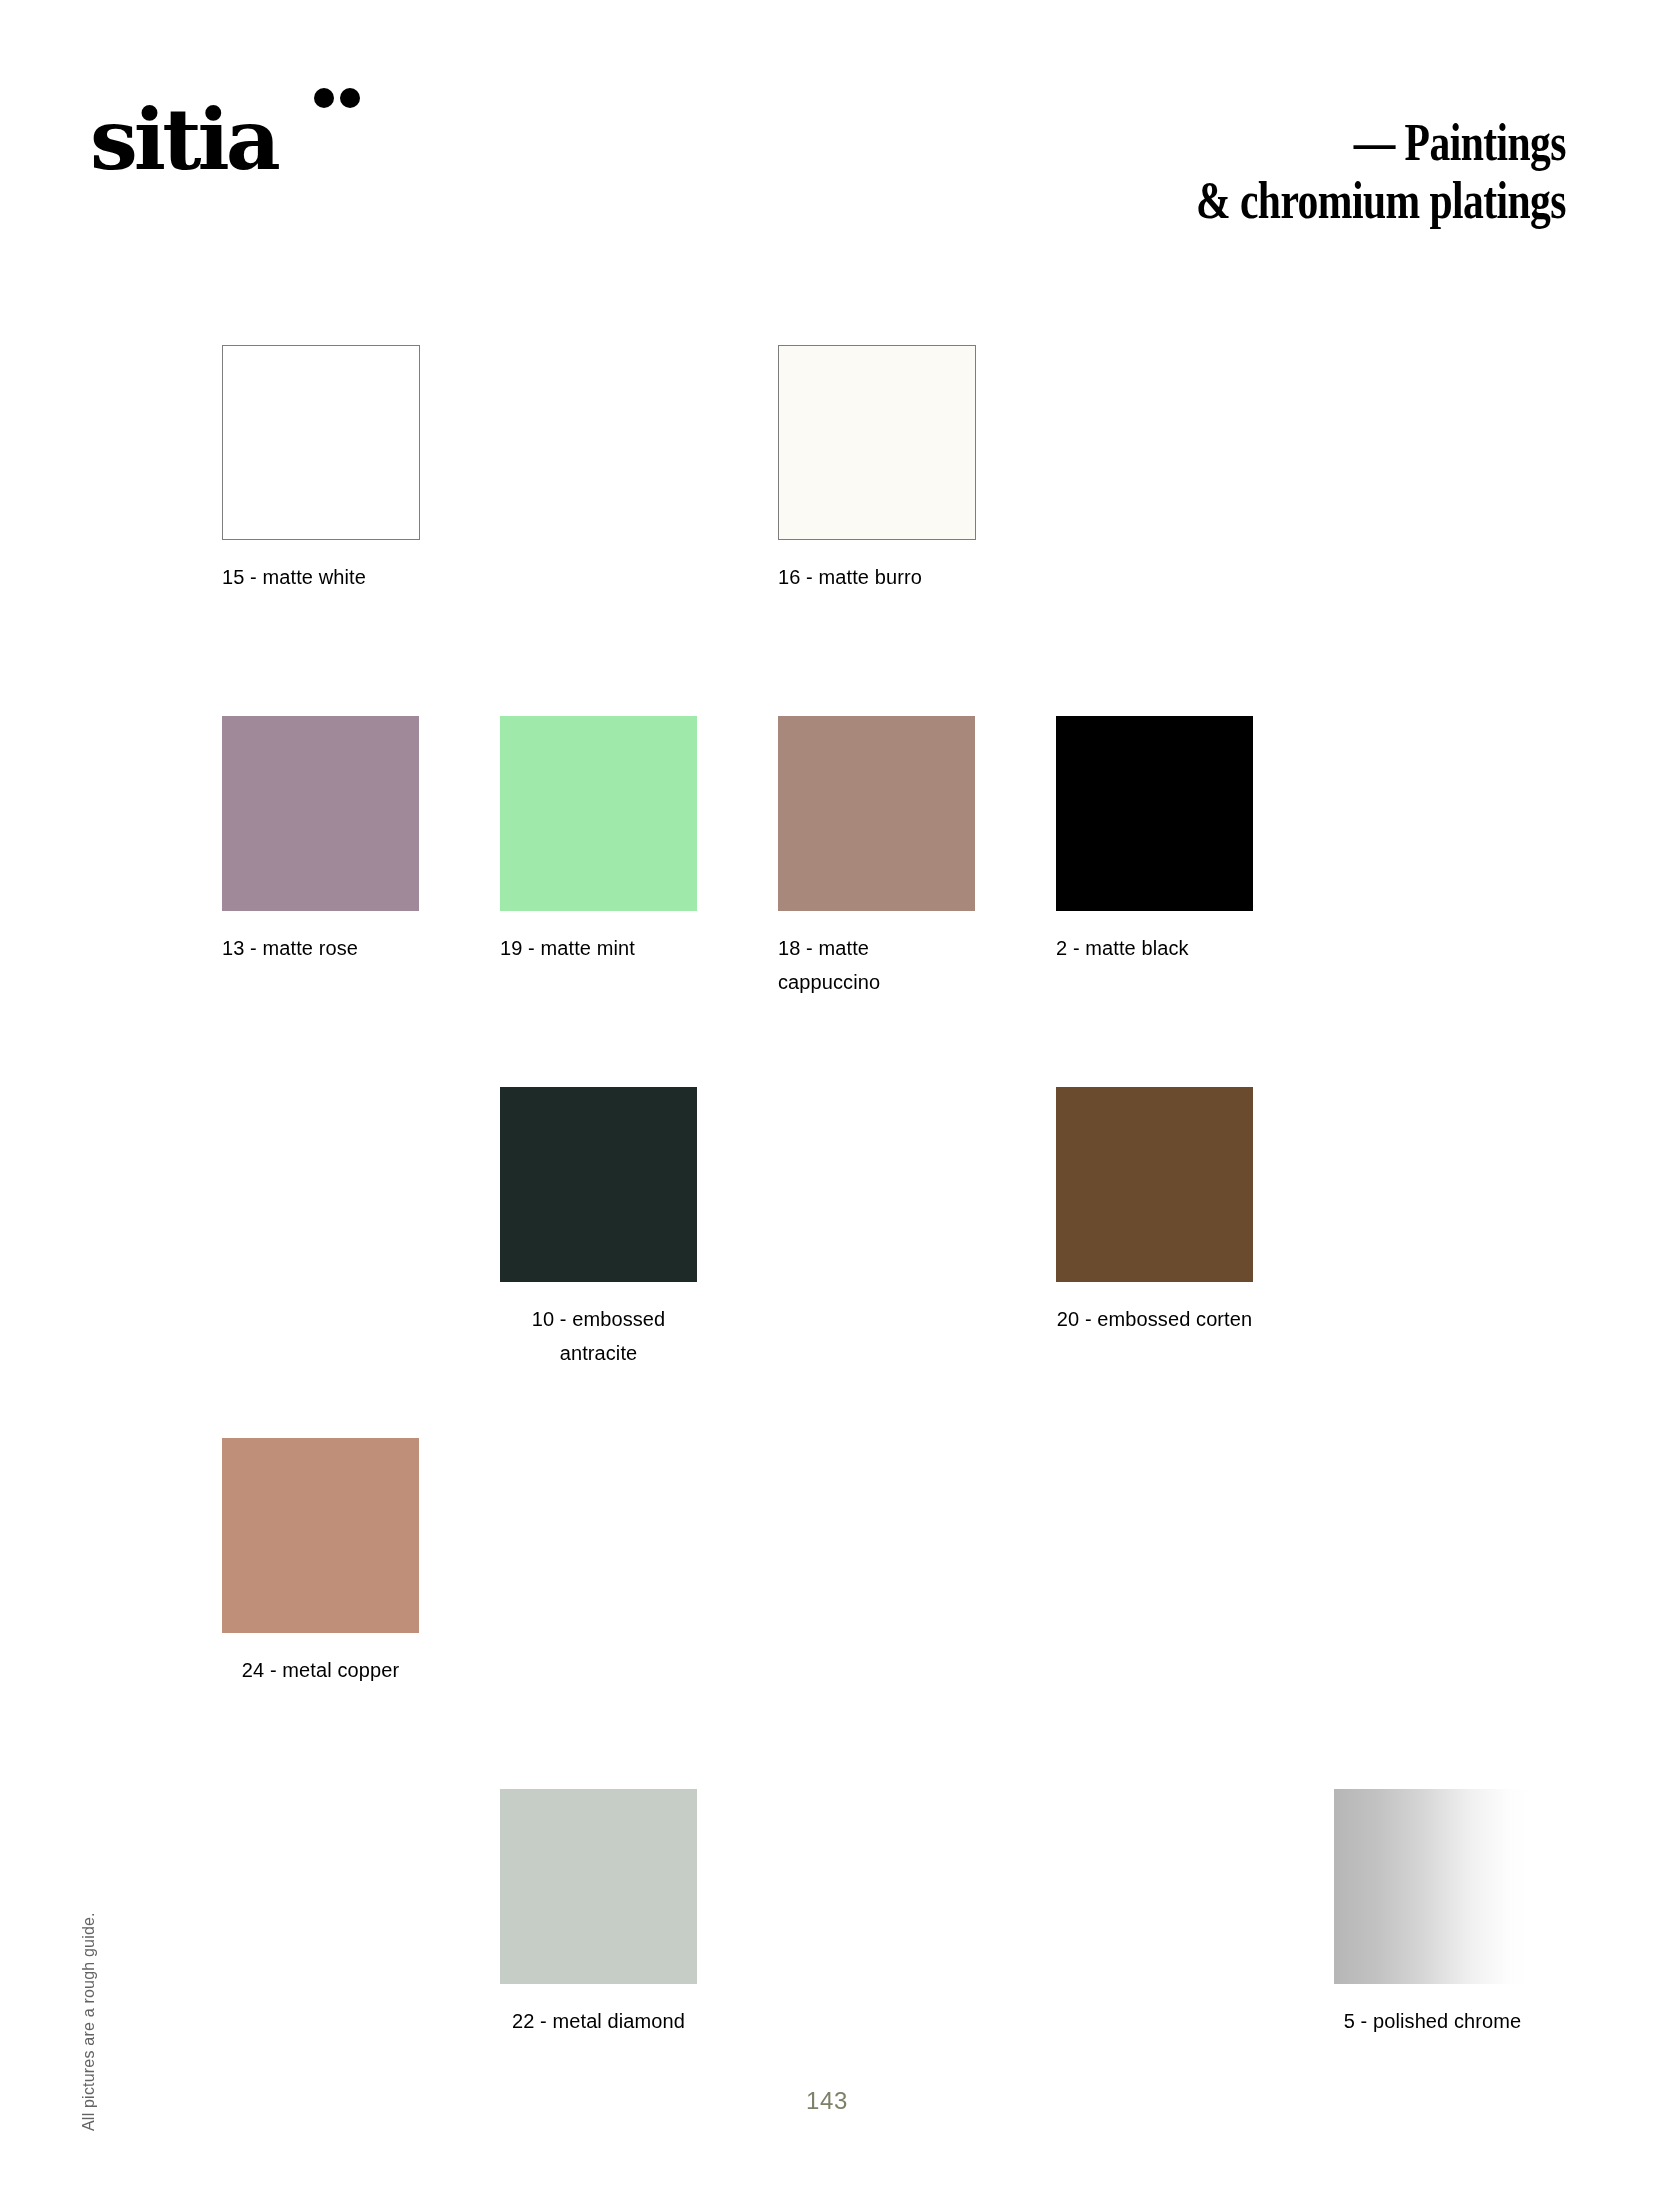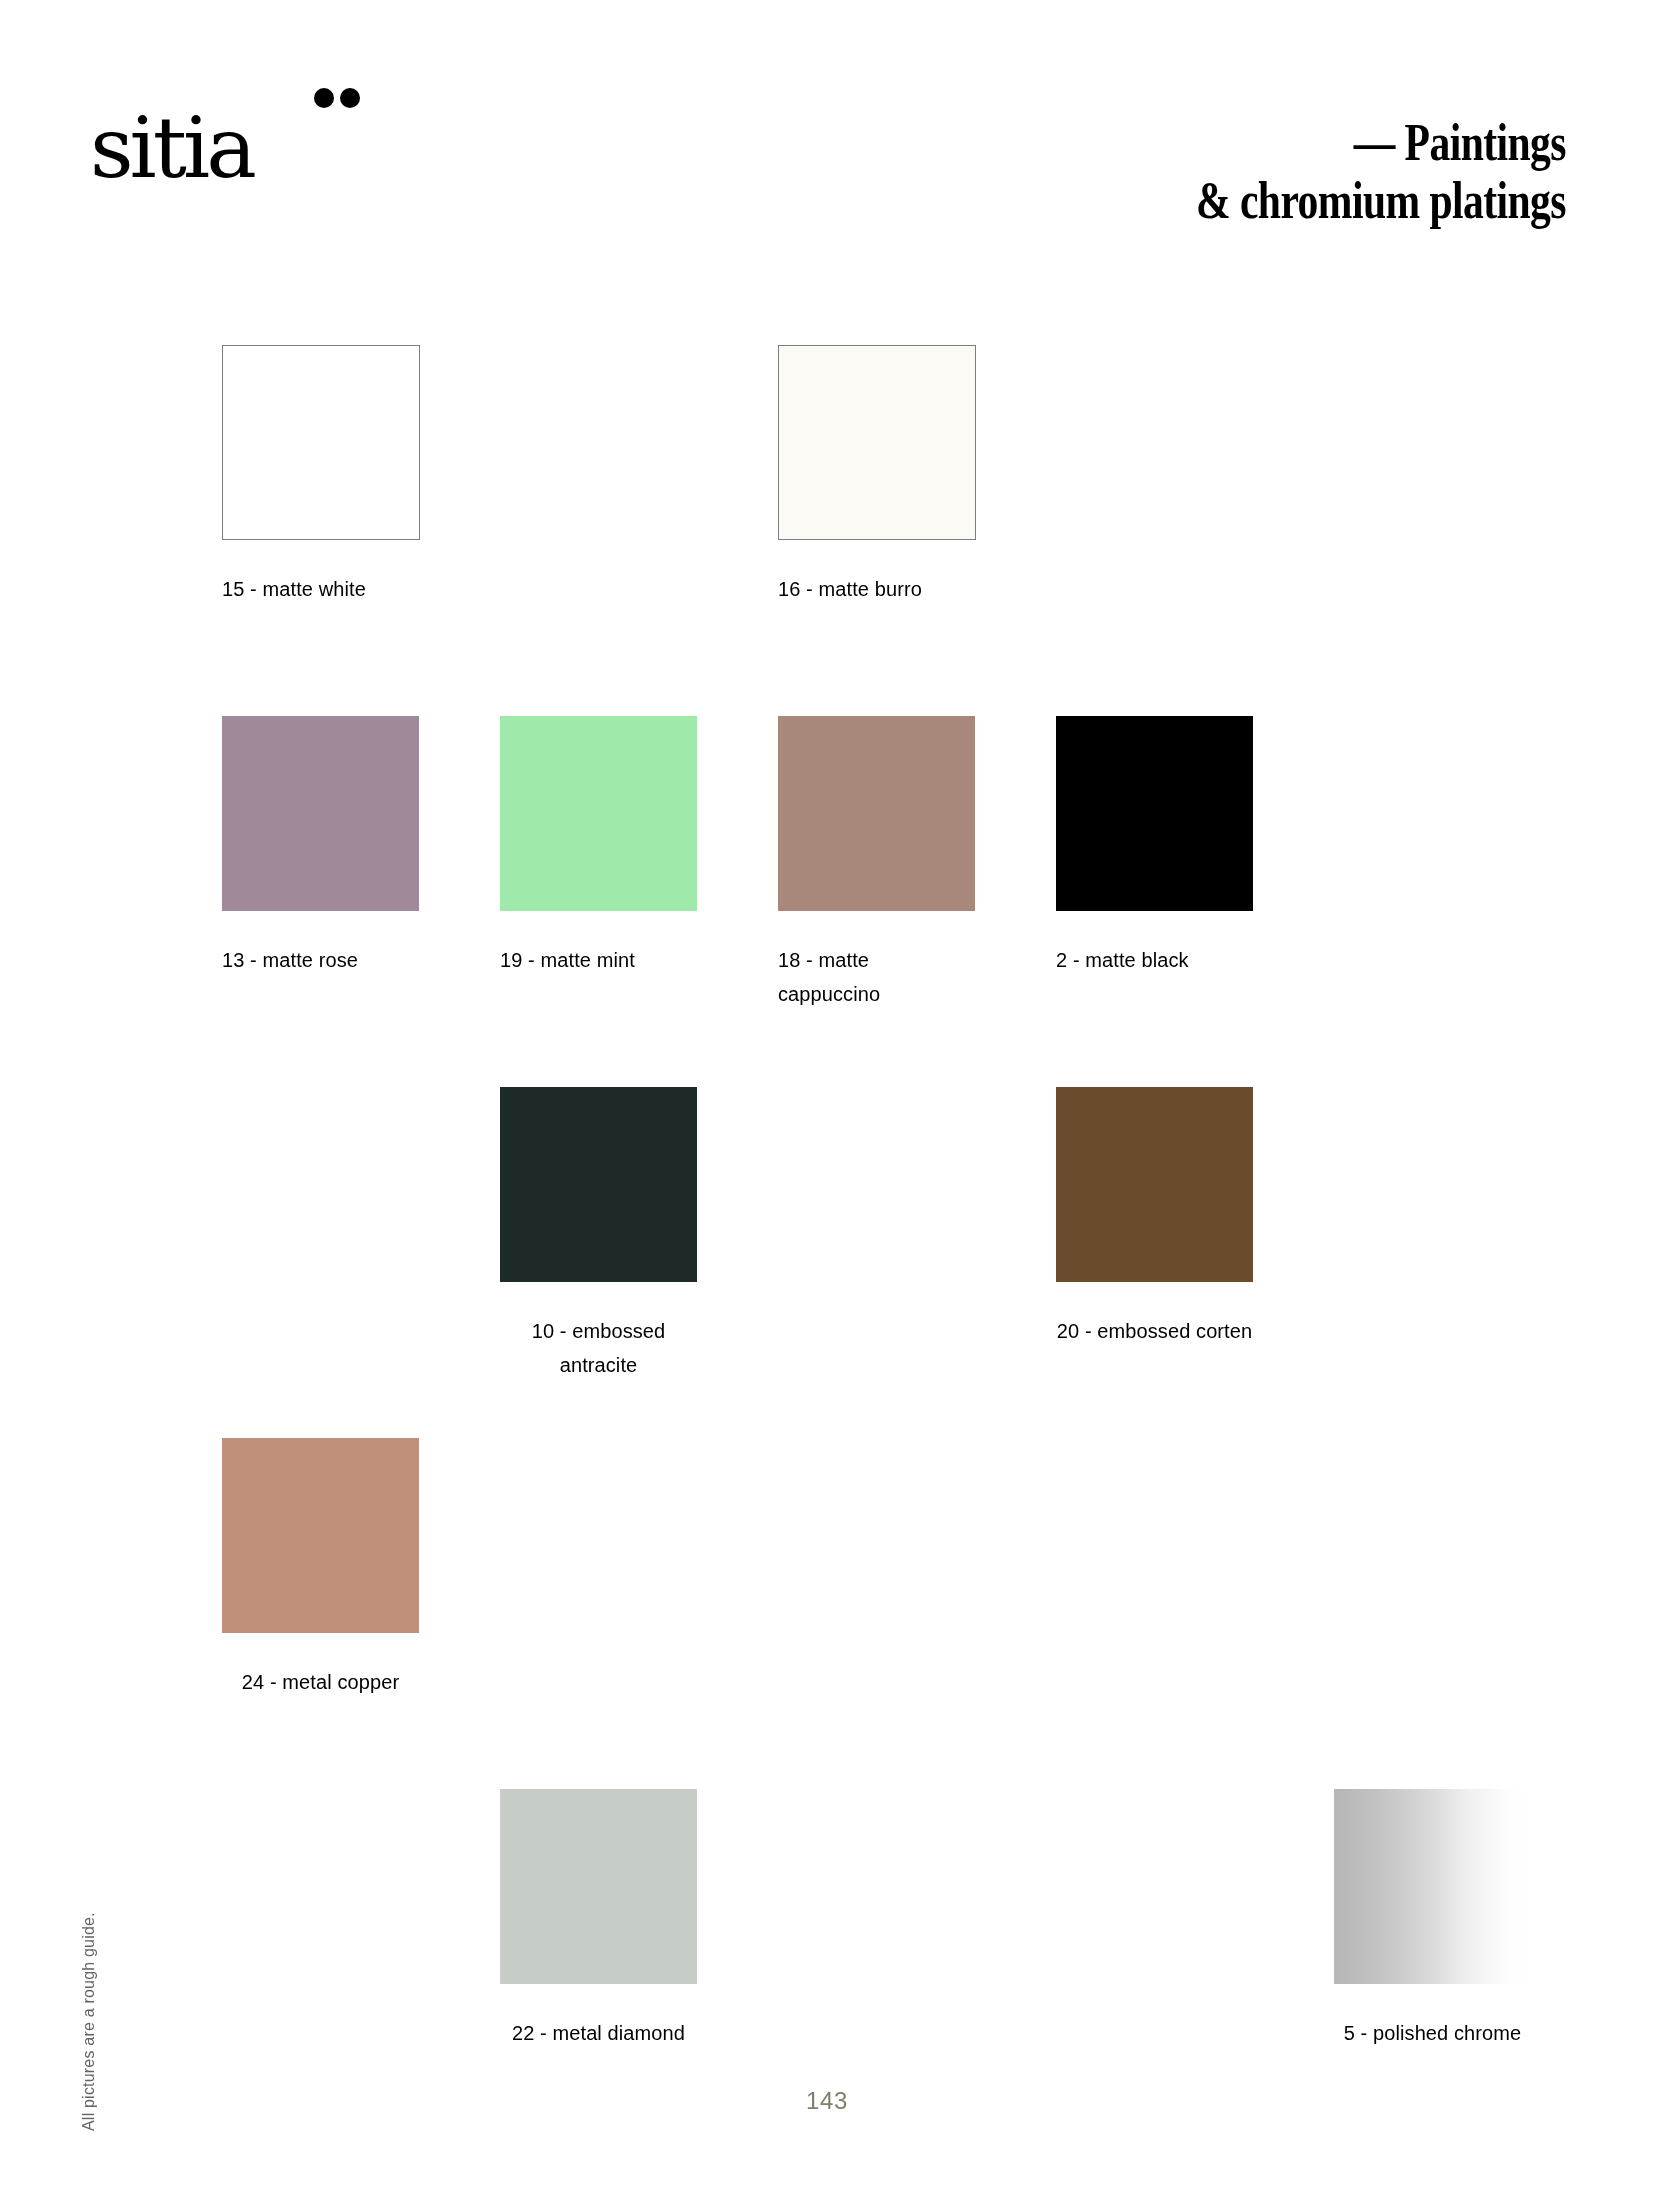--- a/index.html
+++ b/index.html
@@ -22,28 +22,28 @@
   
   #brand-logo {
     position: absolute;
     left: 90px;
     top: 81px;
     width: 278px;
     height: 99px;
   }
   #brand-logo .wordmark {
     font-family: "DejaVu Serif", "Liberation Serif", serif;
-    font-weight: 400;
+    font-weight: 700;
     font-size: 85px;
     line-height: 1;
     letter-spacing: -4px;
     color: #000;
     position: absolute;
     left: 0;
-    top: 24px;
+    top: 16px;
   }
   #brand-logo .dot {
     position: absolute;
     width: 20px;
     height: 20px;
     border-radius: 50%;
     background: #000;
     top: 6.6px;
   }
   #brand-logo .dot-left  { left: 224px; }
@@ -87,21 +87,21 @@
     width: 197px;
     height: 195px;
     display: block;
   }
   .chip.bordered {
     width: 196px;
     height: 193px;
     border: 0.7px solid #7d7d7d;
   }
   .chip-label {
-    margin-top: 32px;
+    margin-top: 20px;
     font-family: "Liberation Sans", sans-serif;
     font-size: 20px;
     line-height: 34px;
     color: #000000;
     font-weight: 400;
     letter-spacing: 0.1px;
   }
 
   .row-h-large { height: 371px; }
   .row-h-small { height: 351px; text-align: center; }

